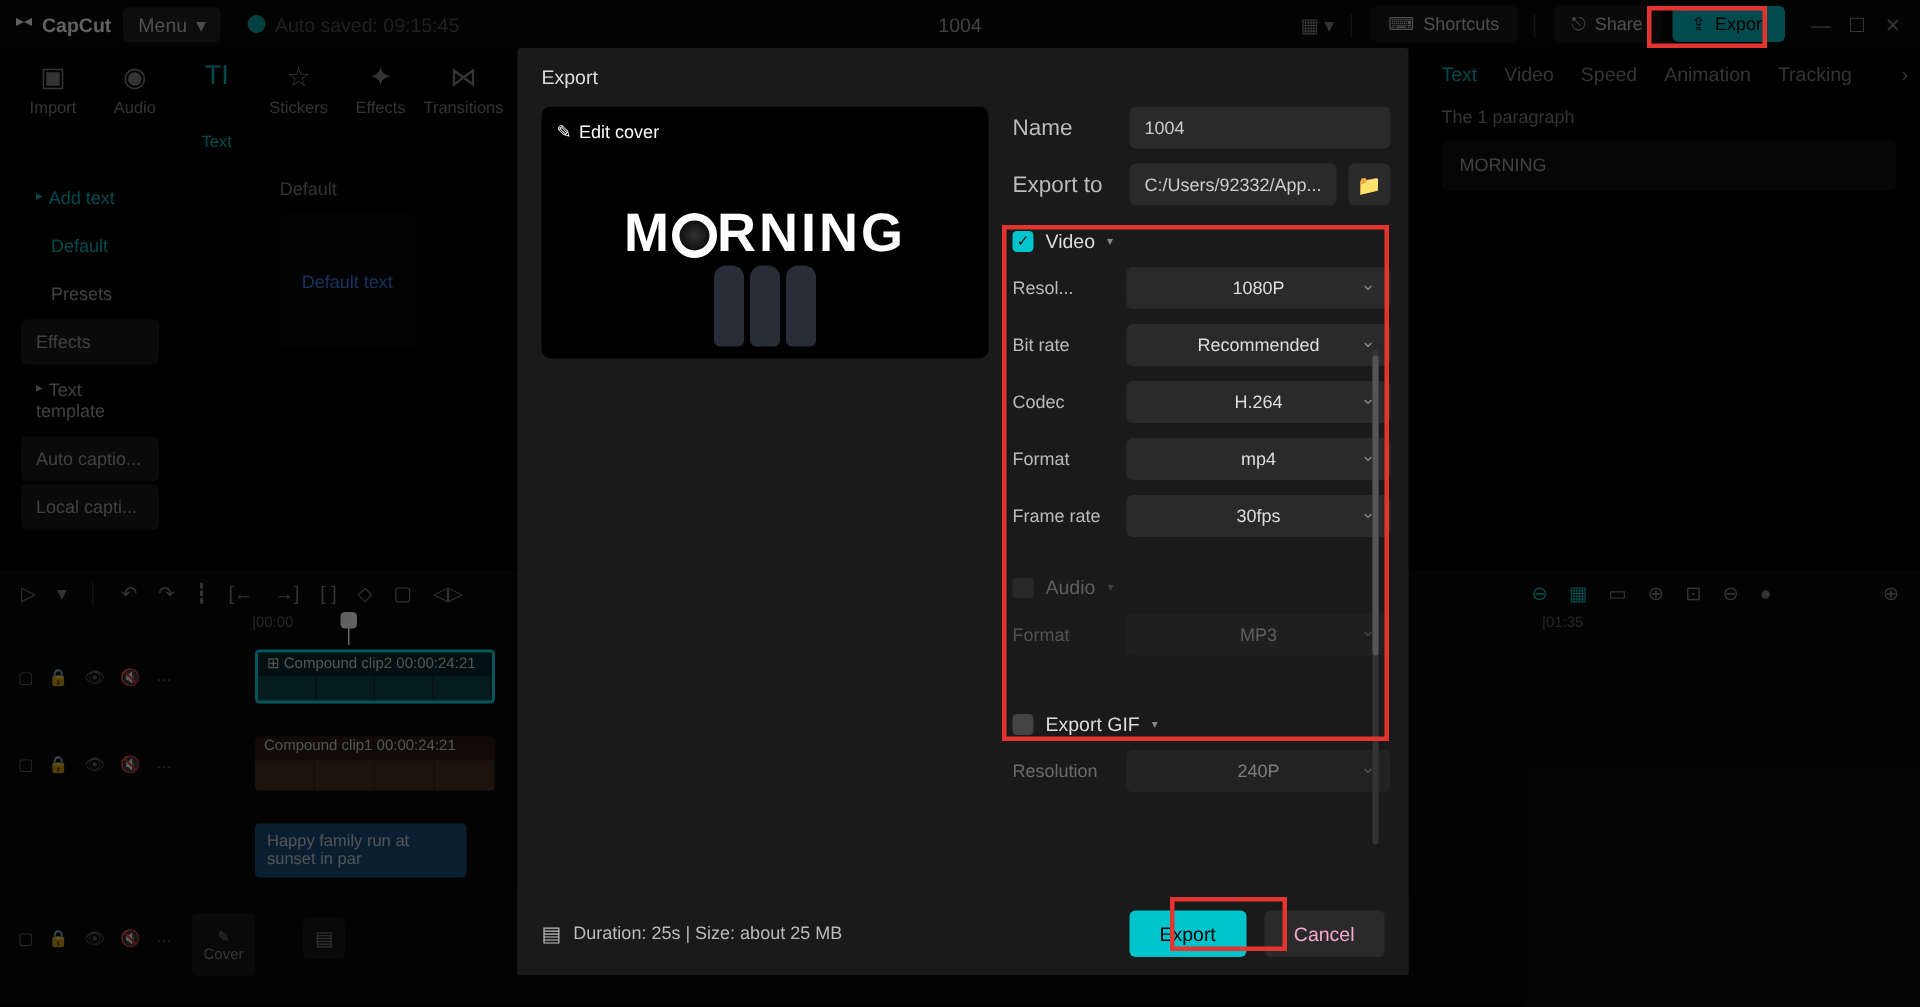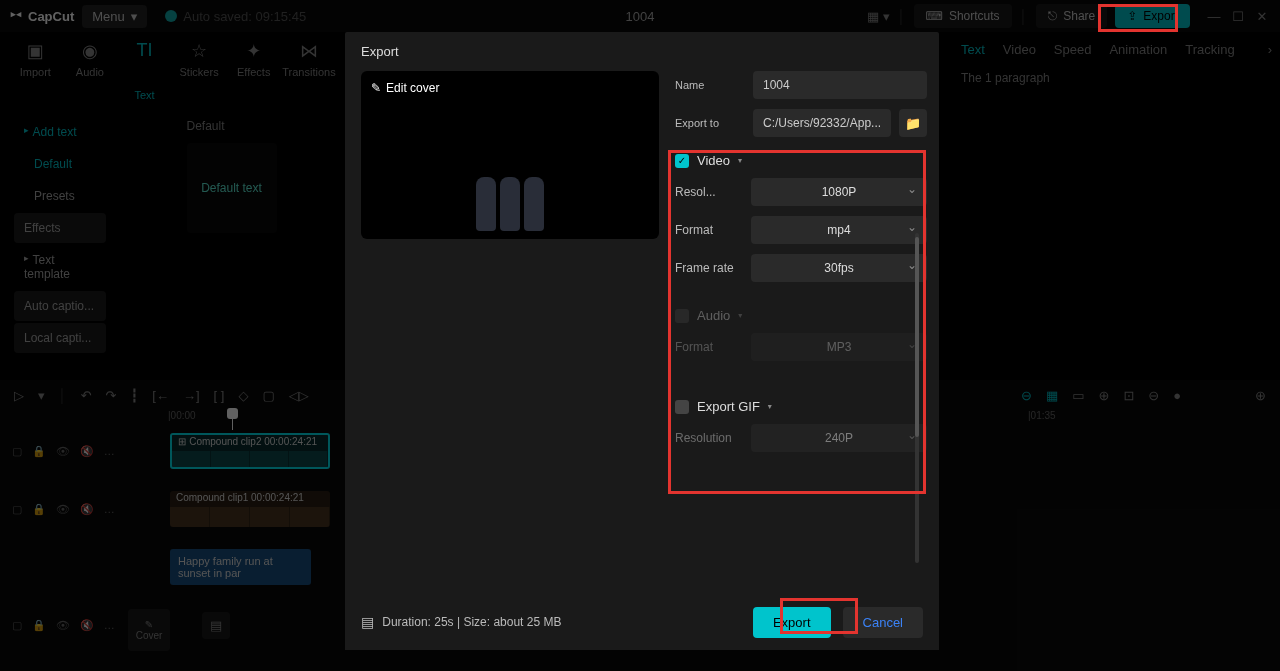--- a/index.html
+++ b/index.html
@@ -30,21 +30,21 @@
 
 .side-panel { padding: 8px 14px; flex: 1; }
 .side-btn { display: block; padding: 8px 10px; color: #aaa; border-radius: 4px; margin-bottom: 2px; font-size: 12px; width: 92px; text-align: left; }
 .side-btn.accent { color: #00c4cc; }
 .side-btn.sel { color: #00c4cc; }
 .side-btn.bg { background: #1c1c1c; }
 .side-btn .caret { float: left; margin-right: 4px; font-size: 9px; }
 
 .content-area { flex: 1; padding: 10px 16px; }
 .content-label { color: #888; font-size: 12px; }
-.thumb { width: 90px; height: 90px; background: #0a0a0a; border-radius: 4px; margin-top: 10px; display: flex; align-items: center; justify-content: center; color: #5eead4; font-size: 12px; }
+.thumb { width: 90px; height: 90px; background: #0a0a0a; border-radius: 4px; margin-top: 10px; display: flex; align-items: center; justify-content: center; color: #3b82f6; font-size: 12px; }
 
 
 .inspector { width: 335px; padding: 10px 16px; }
 .insp-tabs { display: flex; gap: 18px; margin-bottom: 14px; position: relative; }
 .insp-tab { color: #888; font-weight: 500; font-size: 13px; }
 .insp-tab.active { color: #00c4cc; }
 .insp-tabs .arrow { position: absolute; right: -8px; color: #888; }
 .insp-label { color: #888; font-size: 12px; margin-bottom: 8px; }
 .insp-box { background: #111; border-radius: 4px; padding: 10px 12px; color: #aaa; font-size: 12px; }
 
@@ -78,21 +78,21 @@
 .modal-body { flex: 1; display: flex; padding: 0 16px; gap: 16px; overflow: hidden; }
 .cover-preview { width: 298px; height: 168px; background: #000; border-radius: 6px; position: relative; display: flex; align-items: center; justify-content: center; flex-shrink: 0; }
 .cover-edit { position: absolute; top: 10px; left: 10px; color: #fff; font-size: 12px; display: flex; align-items: center; gap: 5px; }
 .morning-text { font-size: 36px; font-weight: 900; color: #fff; letter-spacing: 2px; font-family: Impact, Arial Black, sans-serif; }
 .morning-text .o { display: inline-flex; width: 30px; height: 30px; border: 5px solid #fff; border-radius: 50%; vertical-align: middle; background: radial-gradient(circle, #333, #000); }
 .figures { position: absolute; bottom: 8px; left: 50%; transform: translateX(-50%); display: flex; gap: 4px; }
 .figures span { width: 20px; height: 54px; background: #3a4050; border-radius: 8px 8px 4px 4px; opacity: .7; }
 
 .settings { flex: 1; display: flex; flex-direction: column; gap: 10px; position: relative; }
 .srow { display: flex; align-items: center; gap: 8px; }
-.srow .lbl { width: 70px; color: #bbb; font-size: 11px; }
+.srow .lbl { width: 70px; color: #bbb; font-size: 15px; }
 .srow .inp { flex: 1; background: #2a2a2a; border-radius: 4px; padding: 7px 10px; color: #ccc; font-size: 12px; }
 .srow .folder { width: 28px; height: 28px; background: #2a2a2a; border-radius: 4px; display: flex; align-items: center; justify-content: center; color: #ccc; }
 
 .section { margin-top: 6px; }
 .sec-head { display: flex; align-items: center; gap: 8px; color: #ddd; font-weight: 500; font-size: 13px; margin-bottom: 10px; }
 .chk { width: 14px; height: 14px; border-radius: 3px; background: #00c4cc; display: flex; align-items: center; justify-content: center; color: #000; font-size: 10px; }
 .chk.off { background: #444; color: transparent; }
 .sec-head .tiny { font-size: 8px; color: #888; }
 
 .orow { display: flex; align-items: center; margin-bottom: 10px; }
@@ -108,21 +108,21 @@
 .hl-export-top { left: 1098px; top: 4px; width: 80px; height: 28px; }
 .hl-video { left: 668px; top: 150px; width: 258px; height: 344px; }
 .hl-export-btn { left: 780px; top: 598px; width: 78px; height: 36px; }
 
 .modal-foot { height: 56px; border-top: none; display: flex; align-items: center; padding: 0 16px; gap: 12px; background: #1a1a1a; }
 .foot-info { color: #bbb; font-size: 12px; display: flex; align-items: center; gap: 8px; }
 .foot-info .ficon { font-size: 14px; }
 .foot-sp { flex: 1; }
 .btn { padding: 8px 20px; border-radius: 4px; font-size: 13px; }
 .btn.primary { background: #00c4cc; color: #000; font-weight: 500; }
-.btn.ghost { background: #2a2a2a; color: #3b82f6; }
+.btn.ghost { background: #2a2a2a; color: #f9a8d4; }
 
 .scrollbar-ind { position: absolute; right: 8px; top: 162px; width: 4px; height: 330px; background: #333; border-radius: 2px; }
 .scrollbar-ind::before { content: ""; position: absolute; top: 4px; width: 4px; height: 200px; background: #555; border-radius: 2px; }
 
 .mini-icons { color: #00c4cc; font-size: 13px; display: flex; gap: 14px; }
 .sep { color: #333; }
 </style>
 </head>
 <body>
 
@@ -216,20 +216,21 @@
   <div class="inspector">
     <div class="insp-tabs">
       <span class="insp-tab active">Text</span>
       <span class="insp-tab">Video</span>
       <span class="insp-tab">Speed</span>
       <span class="insp-tab">Animation</span>
       <span class="insp-tab">Tracking</span>
       <span class="arrow">›</span>
     </div>
     <div class="insp-label">The 1 paragraph</div>
+    <div class="insp-box">MORNING</div>
   </div>
 </div>
 
 <div class="timeline-area">
   <div class="tl-toolbar">
     <span>▷</span>
       <span>▾</span>
     <span class="sep">│</span>
     <span>↶</span>
     <span>↷</span>
@@ -324,20 +325,21 @@
       <div class="cover-preview">
         <div class="cover-edit">
           <span>✎</span>
             <span>Edit cover</span>
         </div>
         <div class="figures">
             <span></span>
             <span></span>
             <span></span>
           </div>
+        <div class="morning-text">M<span class="o"></span>RNING</div>
       </div>
     </div>
     <div class="settings">
       <div class="srow">
         <span class="lbl">Name</span>
         <div class="inp">1004</div>
       </div>
       <div class="srow">
         <span class="lbl">Export to</span>
         <div class="inp">C:/Users/92332/App...</div>
@@ -350,20 +352,28 @@
         <div class="sec-head">
           <span class="chk">✓</span>
           <span>Video</span>
             <span class="tiny">▾</span>
         </div>
         <div class="orow">
             <span class="olbl">Resol...</span>
             <div class="sel">1080P</div>
           </div>
         <div class="orow">
+            <span class="olbl">Bit rate</span>
+            <div class="sel">Recommended</div>
+          </div>
+        <div class="orow">
+            <span class="olbl">Codec</span>
+            <div class="sel">H.264</div>
+          </div>
+        <div class="orow">
             <span class="olbl">Format</span>
             <div class="sel">mp4</div>
           </div>
         <div class="orow">
             <span class="olbl">Frame rate</span>
             <div class="sel">30fps</div>
           </div>
       </div>
 
       <div class="section audio-sec">

